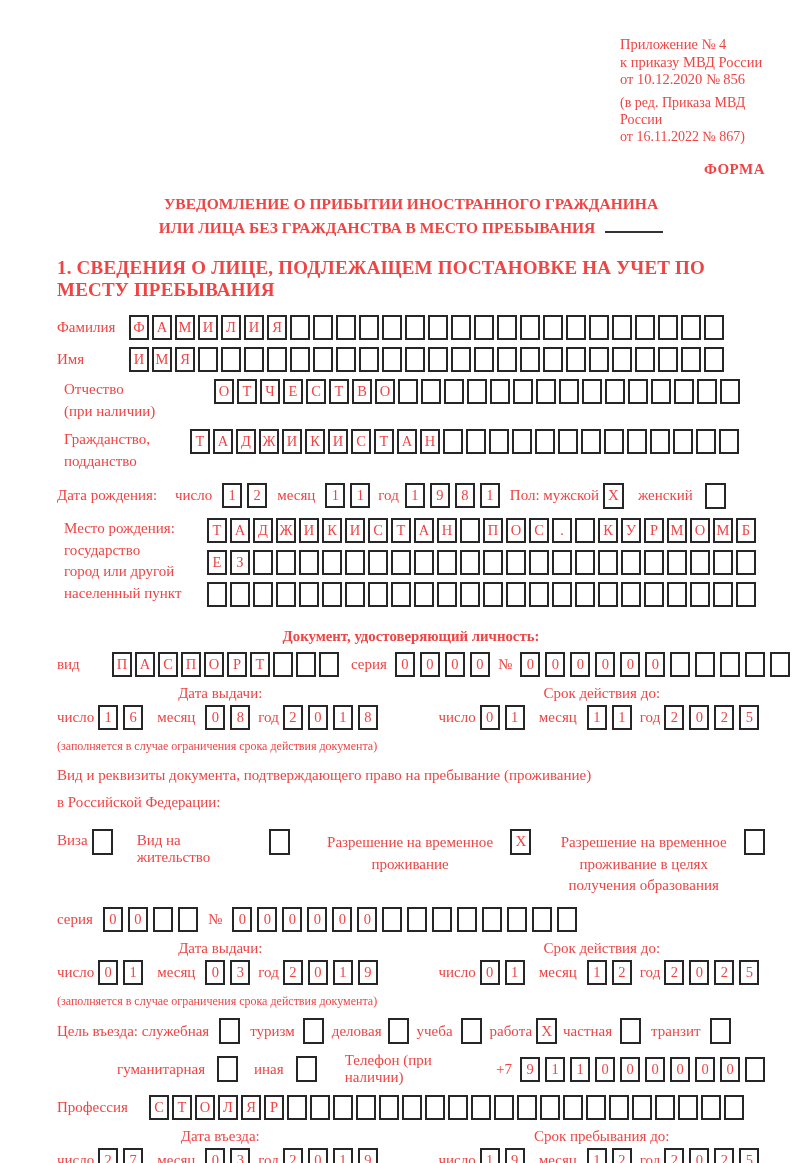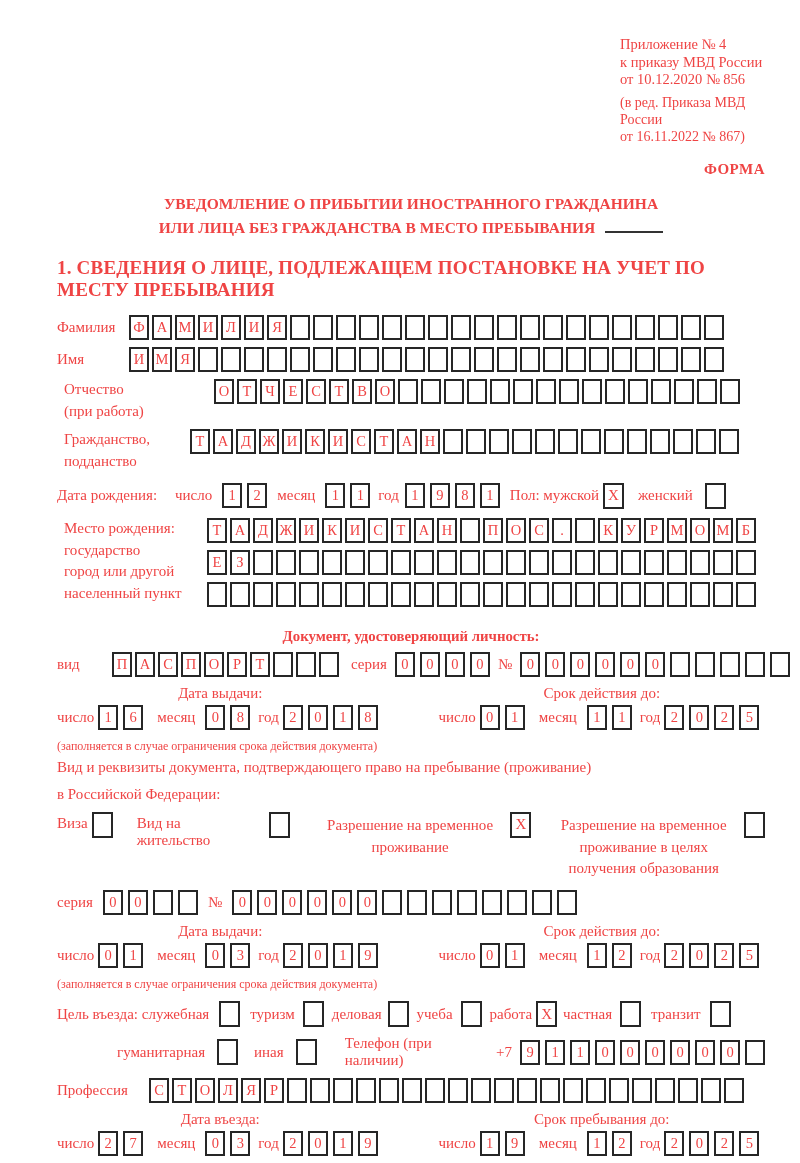--- a/index.html
+++ b/index.html
@@ -28,21 +28,21 @@
   }
   .chk{
     box-sizing:border-box;flex:0 0 auto;width:21px;height:26px;
     border:2px solid #262626;display:inline-flex;align-items:center;justify-content:center;
     font-size:15px;background:#fff;
   }
   .stackboxes{display:flex;flex-direction:column;gap:7px;}
   .center{text-align:center;}
   .docheading{text-align:center;font-weight:bold;margin-top:21px;font-size:14.8px;}
   .note{font-size:12px;text-align:left;margin-top:9px;}
-  .para{line-height:1.8;}
+  .para{line-height:1.8;margin-top:8px;}
   .datepair{display:flex;margin-top:8px;}
   .dategroup{display:flex;flex-direction:column;width:345px;}
   .dategroup .dglabel{text-align:center;margin-bottom:3px;}
   .dateline{display:flex;align-items:center;}
   .dategroup.right{margin-left:55px;}
   .w72{width:72px;} .w112{width:112px;} .w126{width:126px;} .w143{width:143px;}
   .w150{width:150px;} .w55{width:55px;} .w92{width:92px;} .w196{width:196px;text-decoration:underline;} .w200{width:200px;}
   .ml4{margin-left:4px;} .ml6{margin-left:6px;} .ml8{margin-left:8px;} .ml10{margin-left:10px;}
   .ml12{margin-left:12px;} .ml14{margin-left:14px;} .ml16{margin-left:16px;} .ml20{margin-left:20px;}
   .ml24{margin-left:24px;} .ml28{margin-left:28px;}
@@ -130,21 +130,21 @@
         <span class="cbox"></span>
         <span class="cbox"></span>
         <span class="cbox"></span>
         <span class="cbox"></span>
       </span>
   </div>
 
   <div class="frow top">
     <span class="lbl w150 stack">
       <span>Отчество</span>
-      <span>(при работа)</span>
+      <span>(при наличии)</span>
     </span>
     <span class="boxes">
         <span class="cbox">О</span>
         <span class="cbox">Т</span>
         <span class="cbox">Ч</span>
         <span class="cbox">Е</span>
         <span class="cbox">С</span>
         <span class="cbox">Т</span>
         <span class="cbox">В</span>
         <span class="cbox">О</span>
@@ -398,21 +398,21 @@
       </span>
     </div>
   </div>
   <div class="note">(заполняется в случае ограничения срока действия документа)</div>
 
   <div class="para">
     <div>Вид и реквизиты документа, подтверждающего право на пребывание (проживание)</div>
     <div>в Российской Федерации:</div>
   </div>
 
-  <div class="frow top" style="margin-top:4px;">
+  <div class="frow top" style="margin-top:13px;">
     <span style="padding-top:3px;">Виза</span>
     <span class="chk ml4"></span>
     <span class="ml24" style="padding-top:3px;">Вид на жительство</span>
     <span class="chk ml20"></span>
     <span class="stack center w200 ml28" style="padding-top:3px;">
       <span>Разрешение на временное</span>
       <span>проживание</span>
     </span>
     <span class="chk ml8">X</span>
     <span class="stack center w200 ml20" style="padding-top:3px;">

